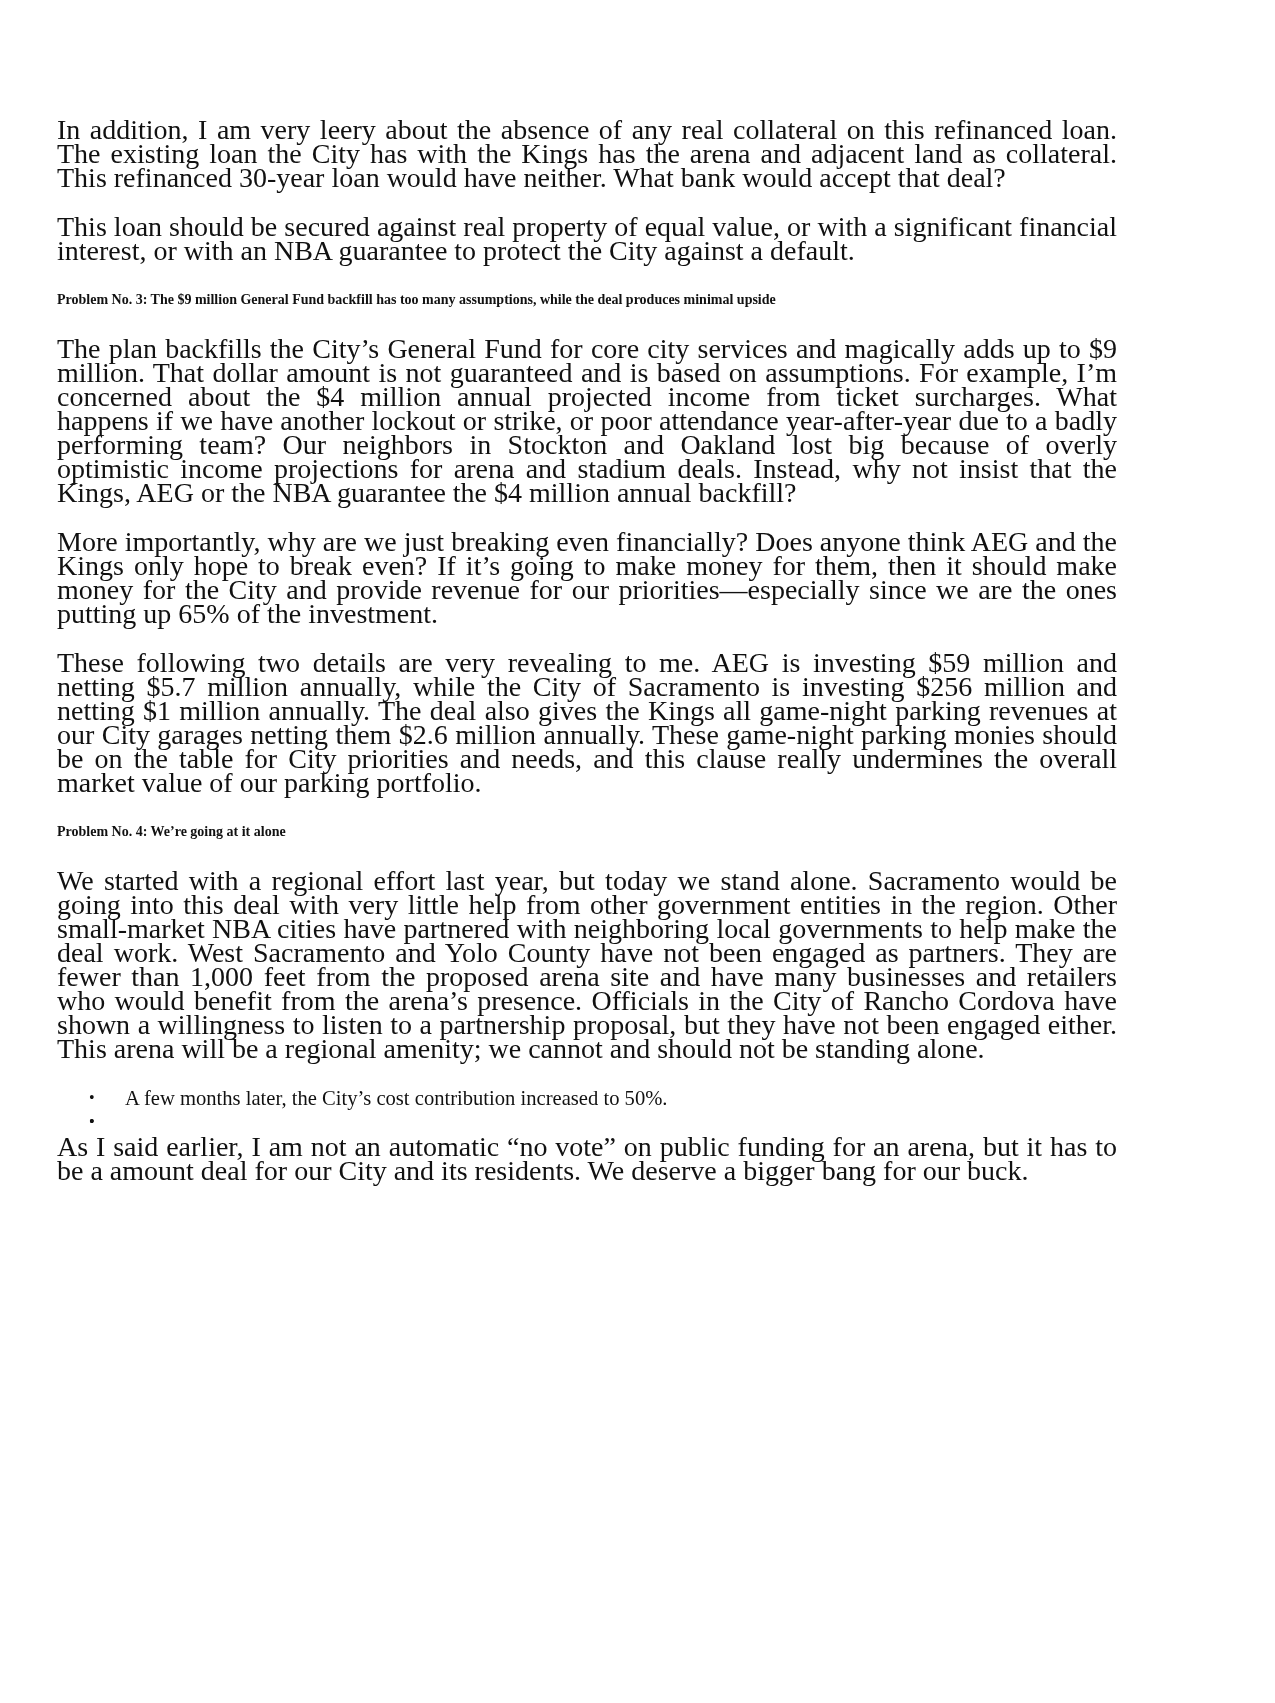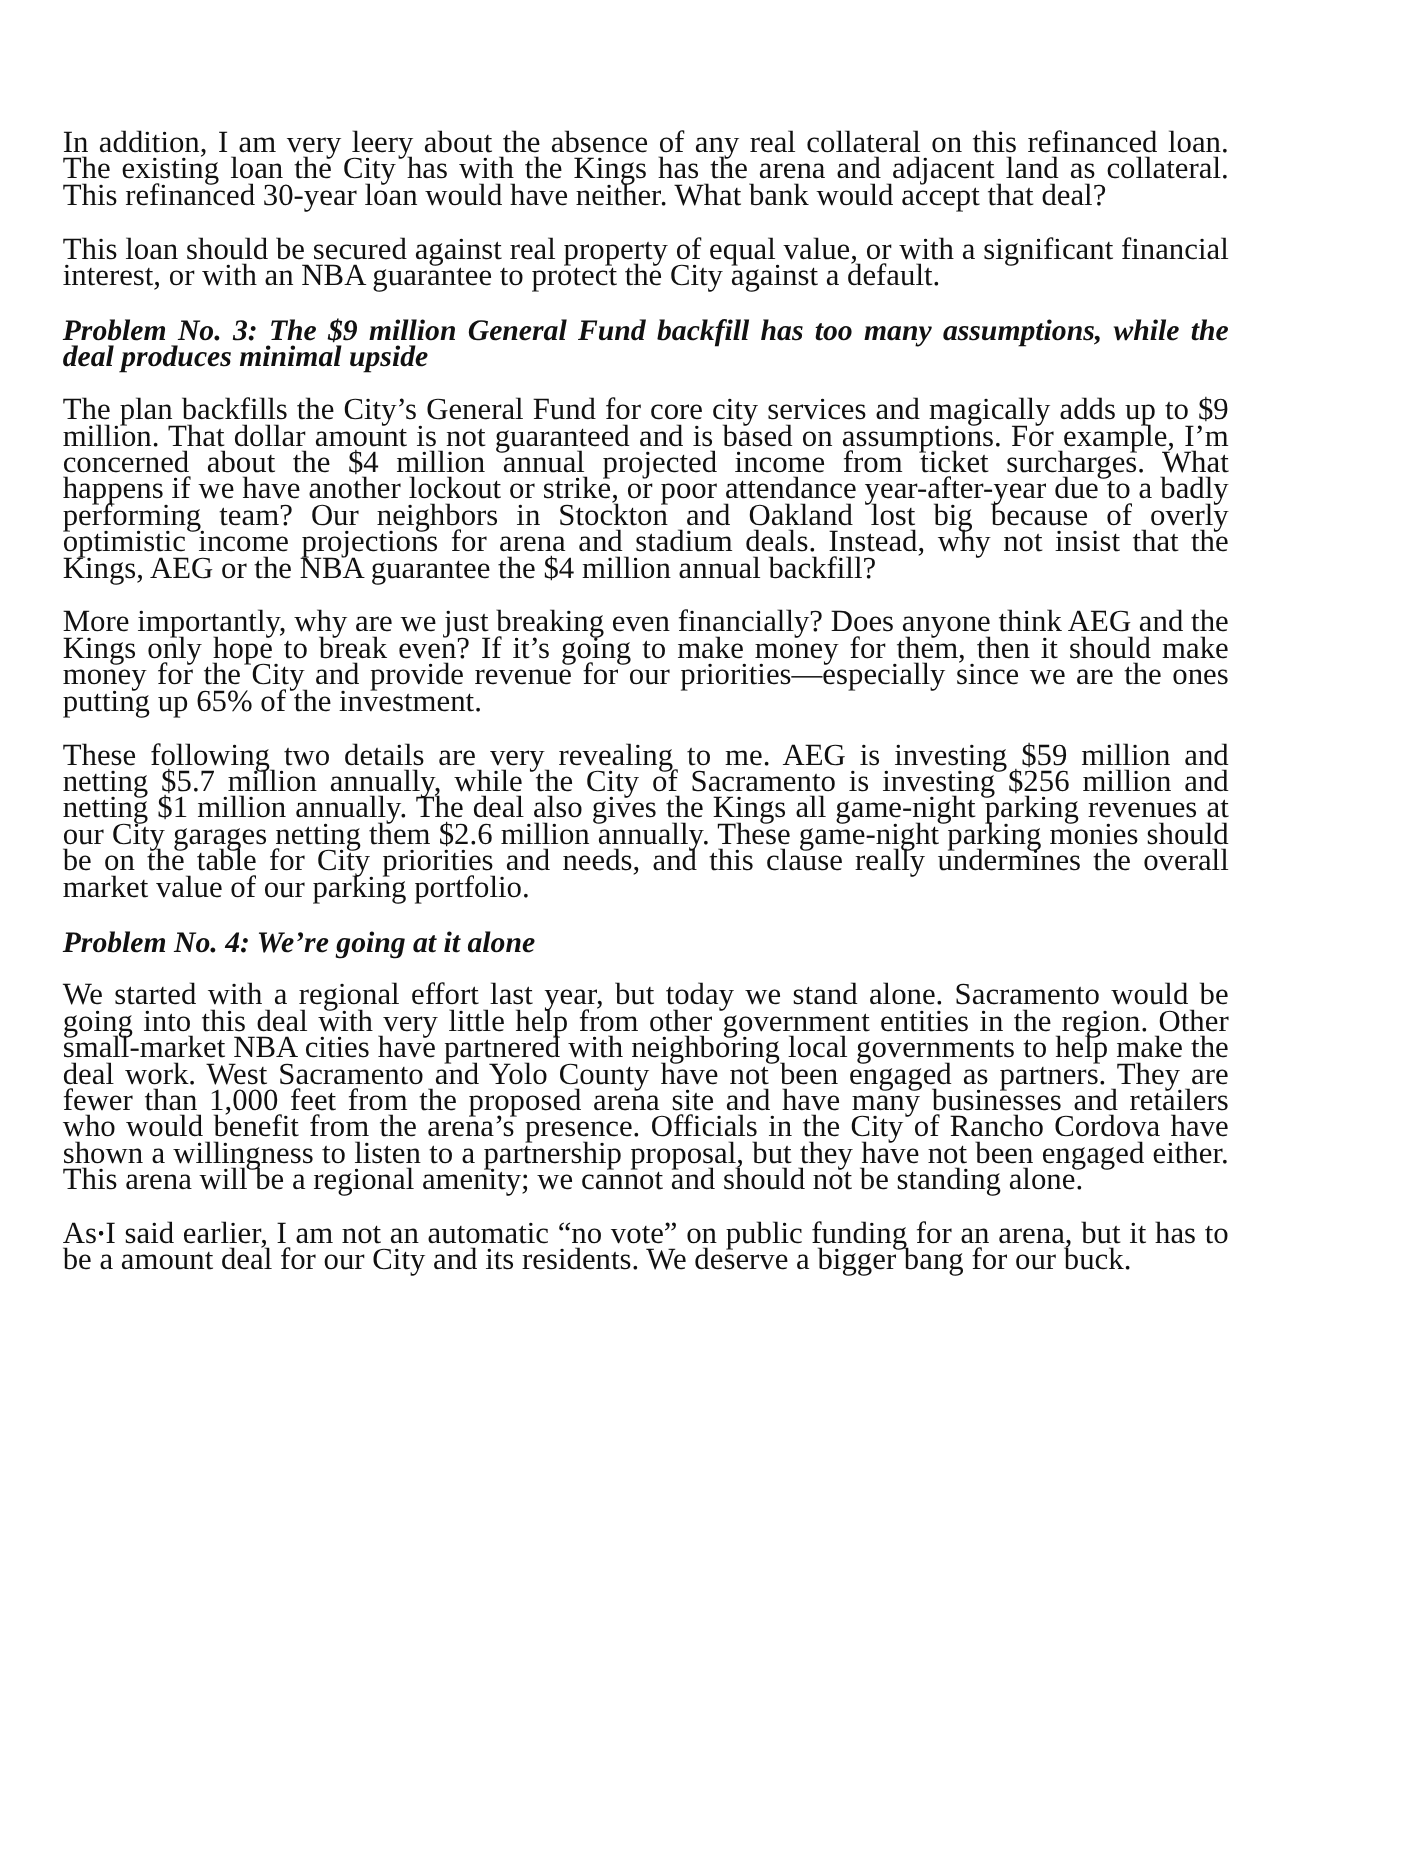--- a/index.html
+++ b/index.html
@@ -23,25 +23,24 @@
     }
     p {
       margin: 0;
       font-size: 28px;
       line-height: 24px;
       text-align: justify;
     }
     .para { margin-bottom: 25px; }
     .heading {
       font-weight: bold;
-      font-size: 27px;
+      font-size: 14px;
       line-height: 24px;
       text-align: justify;
       margin: 0 0 25px 0;
-      font-style: italic;
     }
     ul.bullets {
       list-style: none;
       margin: 0 0 25px 0;
       padding: 0;
     }
     ul.bullets li {
       position: relative;
       padding-left: 68px;
       font-size: 20.6px;
@@ -74,20 +73,21 @@
 
   <h2 class="heading">Problem No. 4:  We’re going at it alone</h2>
 
   <p class="para">We started with a regional effort last year, but today we stand alone.  Sacramento would be going into this deal with very little help from other government entities in the region.   Other small-market NBA cities have partnered with neighboring local governments to help make the deal work.  West Sacramento and Yolo County have not been engaged as partners.  They are fewer than 1,000 feet from the proposed arena site and have many businesses and retailers who would benefit from the arena’s presence.  Officials in the City of Rancho Cordova have shown a willingness to listen to a partnership proposal, but they have not been engaged either.  This arena will be a regional amenity; we cannot and should not be standing alone.</p>
 
 
 
   <ul class="bullets">
     <li>
       <span class="bullet">•</span>
+      <span>A few months later, the City’s cost contribution increased to 50%.</span>
     </li>
     <li>
       <span class="bullet">•</span>
     </li>
     <li>
       <span class="bullet">•</span>
     </li>
   </ul>
 
   <p class="para">As I said earlier, I am not an automatic “no vote” on public funding for an arena, but it has to be a amount deal for our City and its residents.  We deserve a bigger bang for our  buck.</p>

